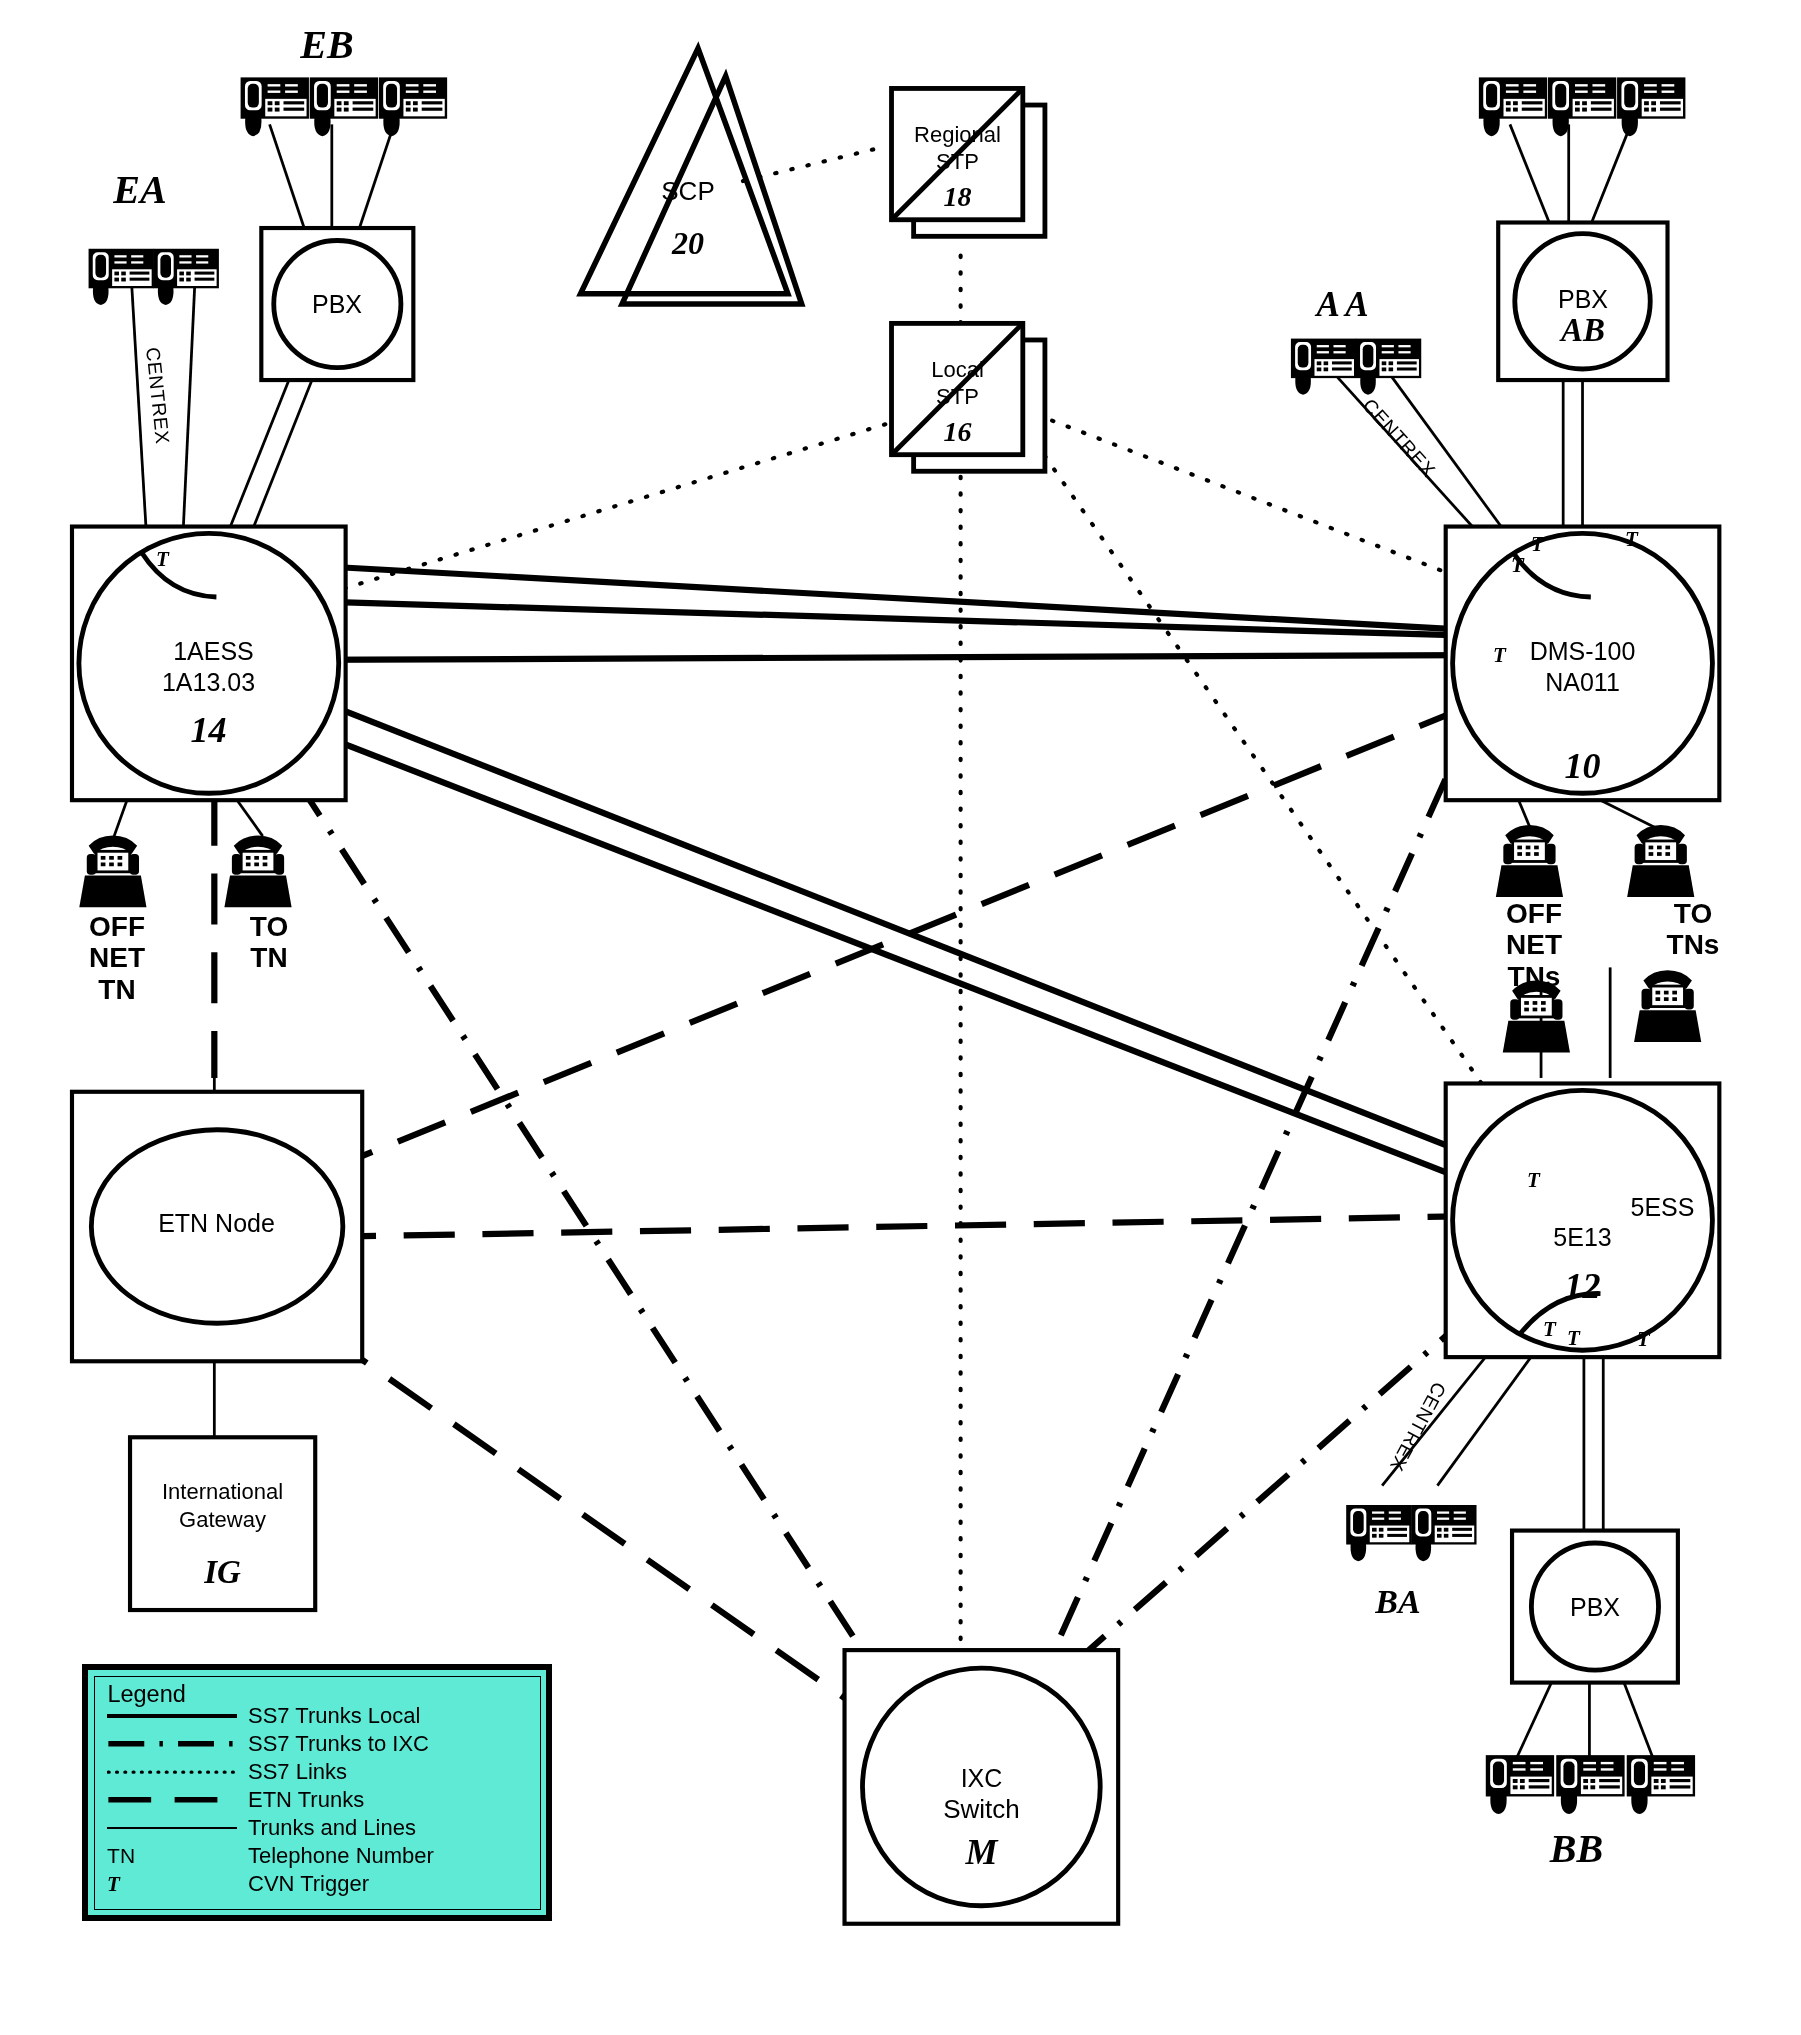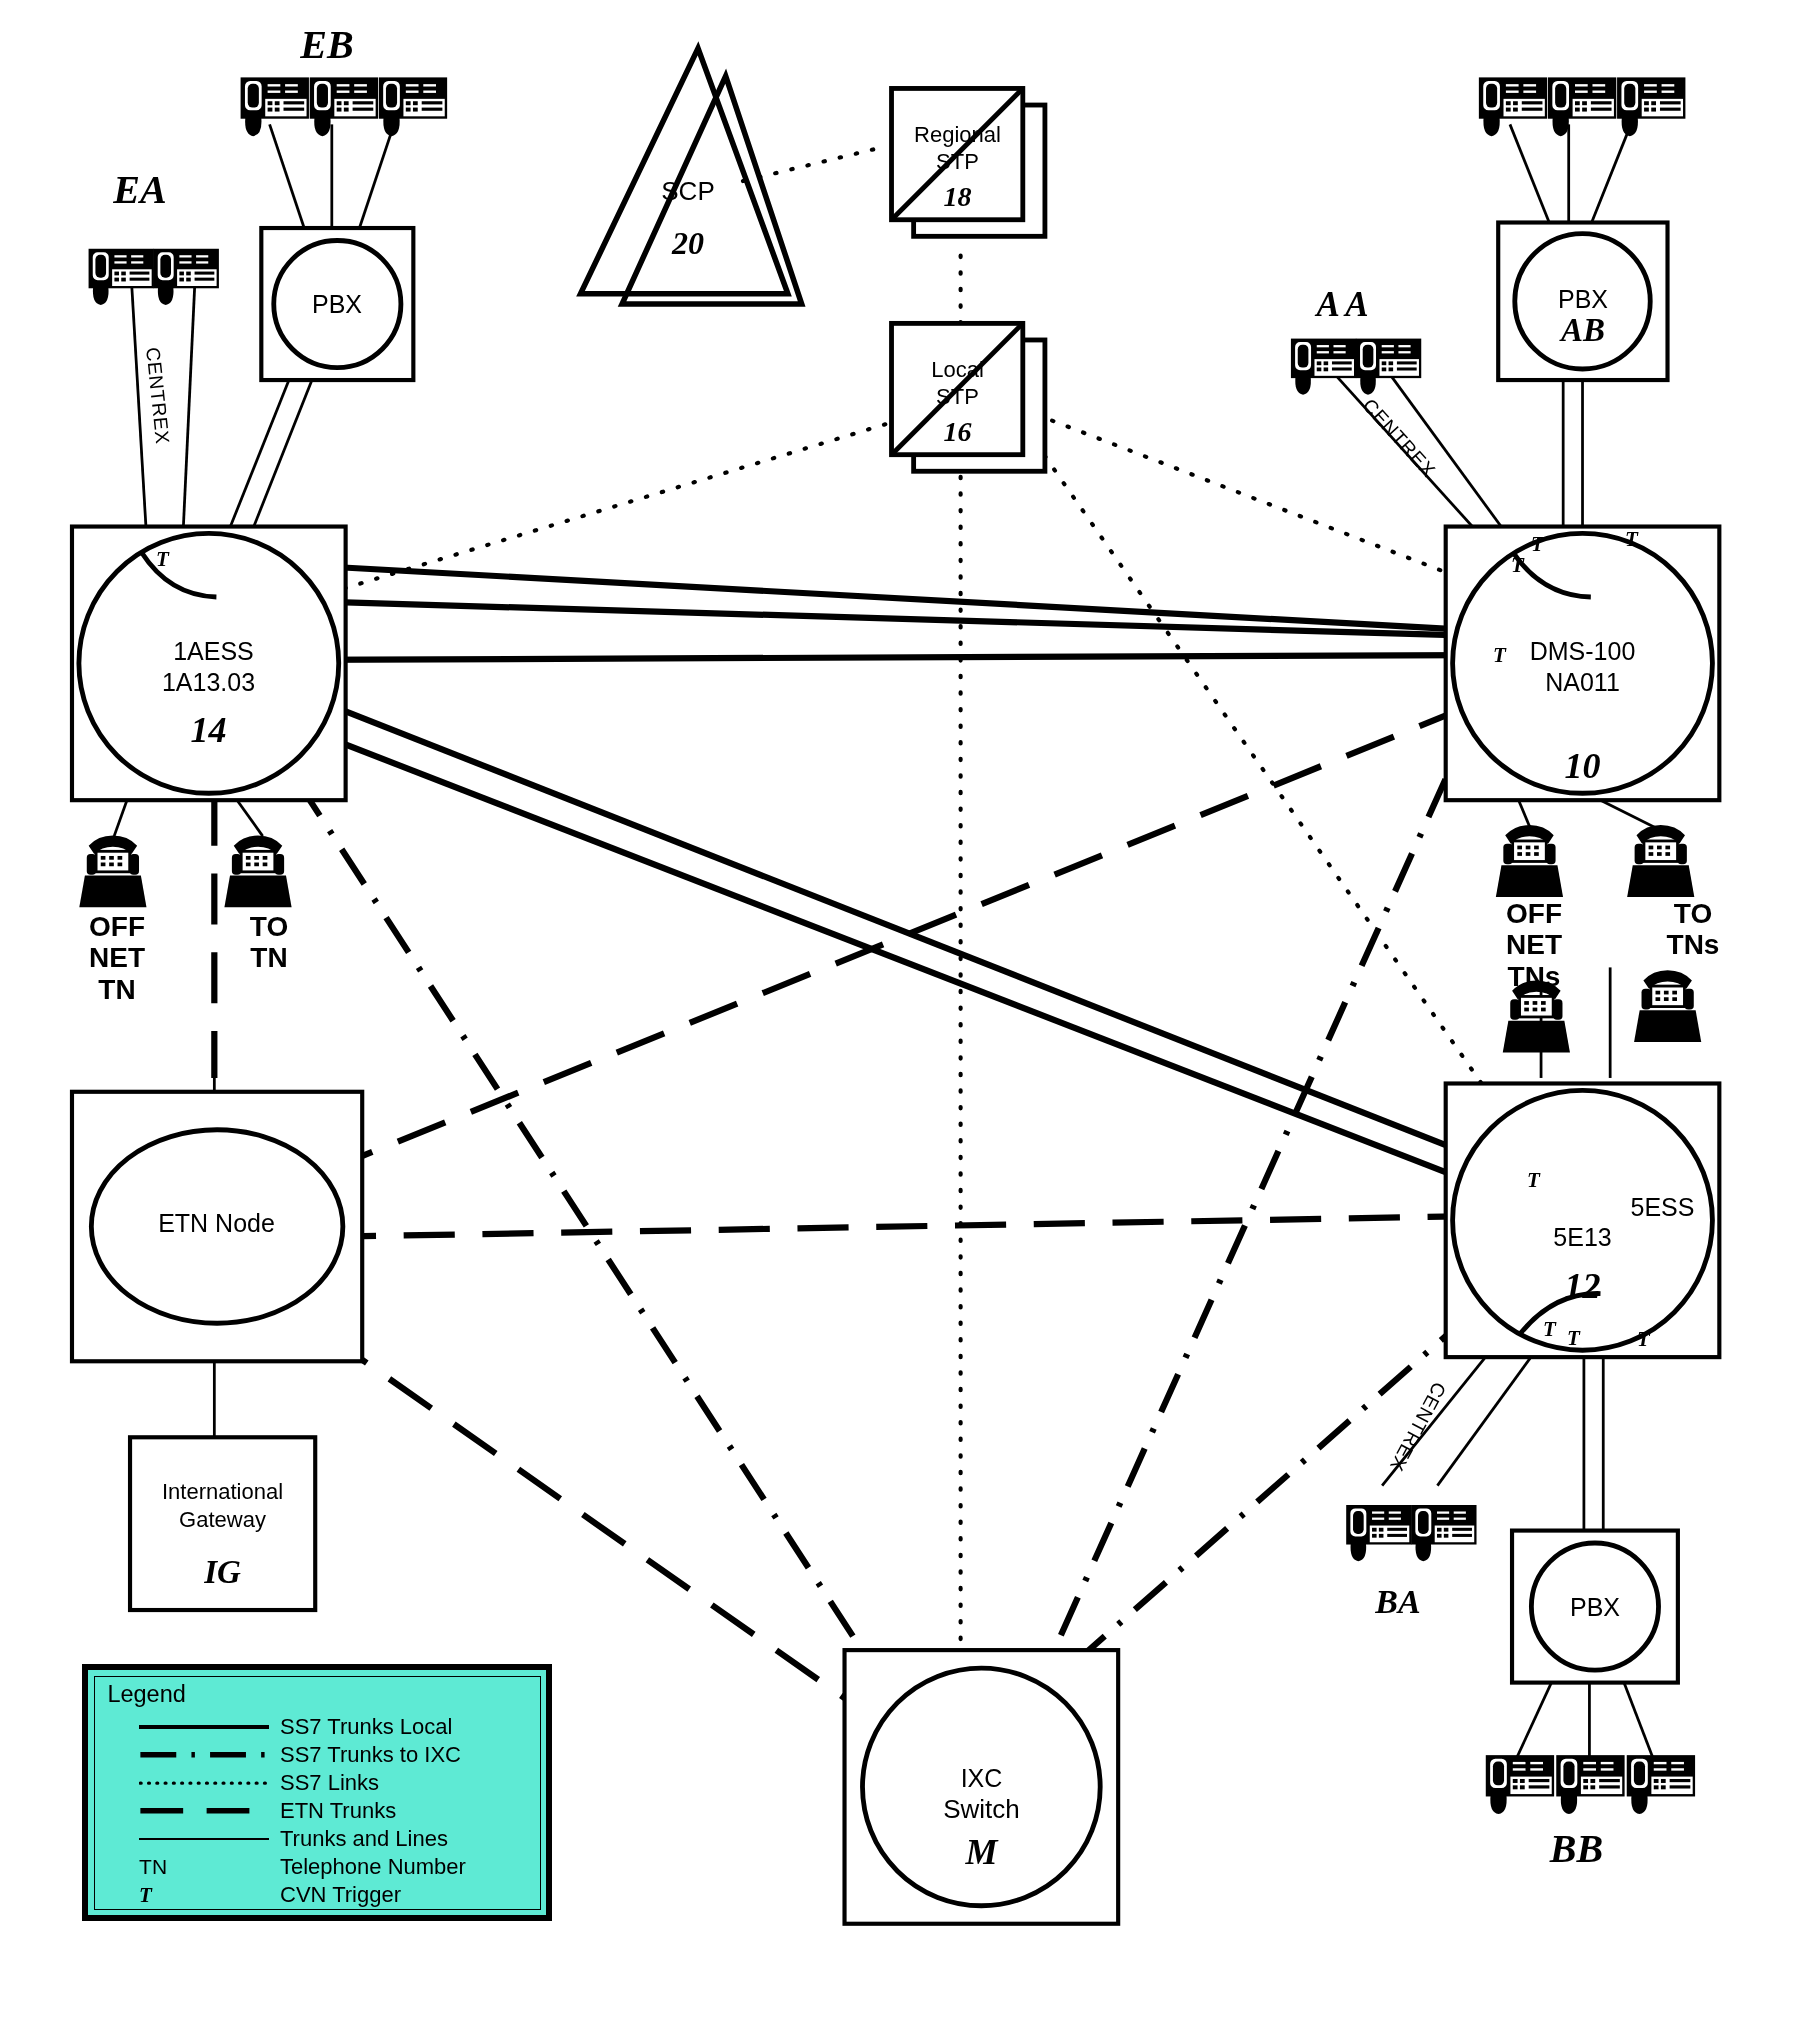--- a/index.html
+++ b/index.html
@@ -26,21 +26,21 @@
     position:absolute;font-family:"Liberation Sans",sans-serif;font-size:19.4px;
     letter-spacing:0.7px;color:#000;white-space:nowrap;transform-origin:0 0;
   }
   
   #legend{
     position:absolute;left:82px;top:1664px;width:470px;height:257px;
     border:6.2px solid #000;background:#5eead4;box-sizing:border-box;
   }
   #legend .inner{position:absolute;left:5.5px;top:5.5px;right:5.5px;bottom:5.5px;border:1.4px solid #000;}
   #legend .title{position:absolute;left:19.4px;top:11px;font-size:23.5px;color:#000;}
-  #legend .rows{position:absolute;left:15px;top:43px;right:7px;margin-left:32px;}
+  #legend .rows{position:absolute;left:15px;top:32px;right:7px;}
   #legend .row{display:flex;align-items:center;height:28px;}
   #legend .sym{width:145px;flex:0 0 145px;display:flex;align-items:center;justify-content:flex-start;}
   #legend .txt{font-size:22px;color:#000;white-space:nowrap;}
   #legend .glyph{width:47px;flex:0 0 47px;font-size:21px;color:#000;padding-left:4.1px;box-sizing:border-box;}
   #legend .glyph.it{font-family:"Liberation Serif",serif;font-style:italic;font-weight:700;}
   .ln{height:0;border-top:3.5px solid #000;width:130px;margin-left:4.1px;}
   .ln.thin{border-top:2.1px solid #000;}
 </style>
 </head>
 <body>

